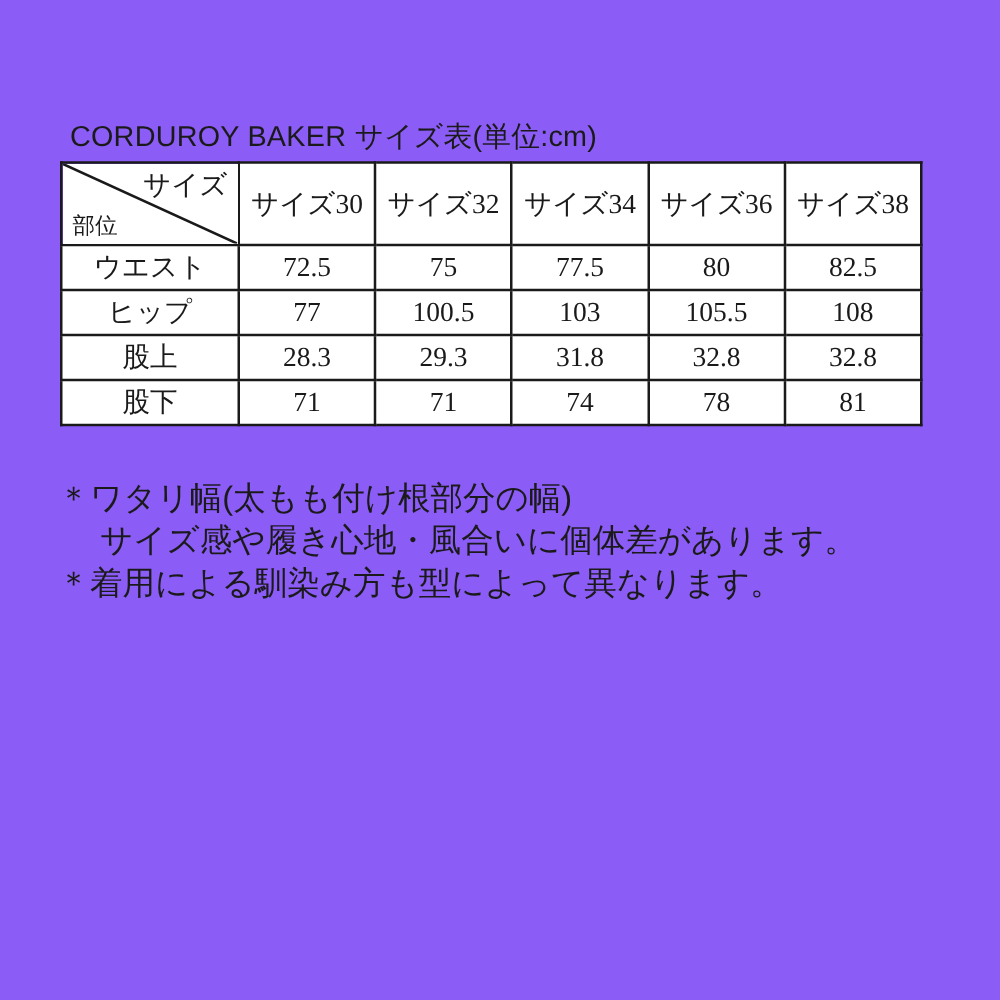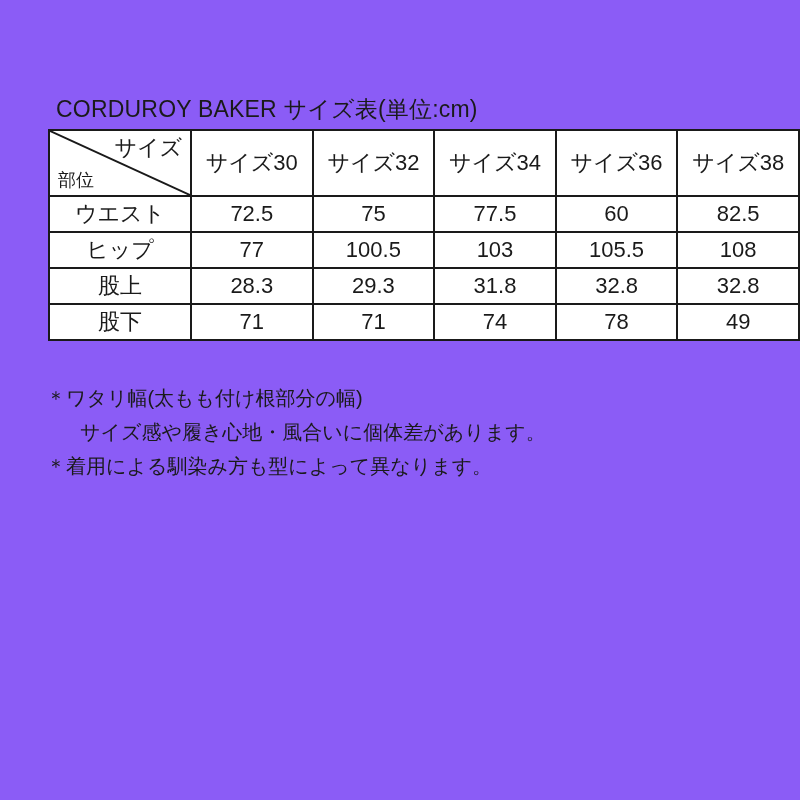--- a/index.html
+++ b/index.html
@@ -27,24 +27,25 @@
     margin: 0;
     font-size: 23px;
     font-weight: 400;
     letter-spacing: 0.2px;
     white-space: nowrap;
   }
   table.size-table {
     position: absolute;
     left: 48px;
     top: 129px;
-    width: 752px;
+    width: 690px;
     border-collapse: collapse;
     table-layout: fixed;
     font-size: 22px;
+    font-family: Liberation Serif, serif;
   }
   table.size-table th,
   table.size-table td {
     border: 2px solid #1a1a1a;
     font-weight: 400;
     text-align: center;
     vertical-align: middle;
     padding: 0;
     background: #ffffff;
   }
@@ -71,21 +72,21 @@
     position: absolute;
     bottom: 6px;
     left: 8px;
     font-size: 18px;
     line-height: 1;
   }
   .footnotes {
     position: absolute;
     left: 46px;
     top: 381px;
-    font-size: 20px;
+    font-size: 26px;
     line-height: 34px;
   }
   .footnotes p {
     margin: 0;
     white-space: nowrap;
   }
   .footnotes p.indent {
     padding-left: 34px;
   }
 </style>
@@ -120,21 +121,21 @@
         <th>サイズ36</th>
         <th>サイズ38</th>
       </tr>
     </thead>
     <tbody>
       <tr>
         <th>ウエスト</th>
         <td>72.5</td>
         <td>75</td>
         <td>77.5</td>
-        <td>60</td>
+        <td>80</td>
         <td>82.5</td>
       </tr>
       <tr>
         <th>ヒップ</th>
         <td>77</td>
         <td>100.5</td>
         <td>103</td>
         <td>105.5</td>
         <td>108</td>
       </tr>
@@ -145,21 +146,21 @@
         <td>31.8</td>
         <td>32.8</td>
         <td>32.8</td>
       </tr>
       <tr>
         <th>股下</th>
         <td>71</td>
         <td>71</td>
         <td>74</td>
         <td>78</td>
-        <td>49</td>
+        <td>81</td>
       </tr>
     </tbody>
   </table>
 
   <div class="footnotes">
     <p>＊ワタリ幅(太もも付け根部分の幅)</p>
     <p class="indent">サイズ感や履き心地・風合いに個体差があります。</p>
     <p>＊着用による馴染み方も型によって異なります。</p>
   </div>
 

